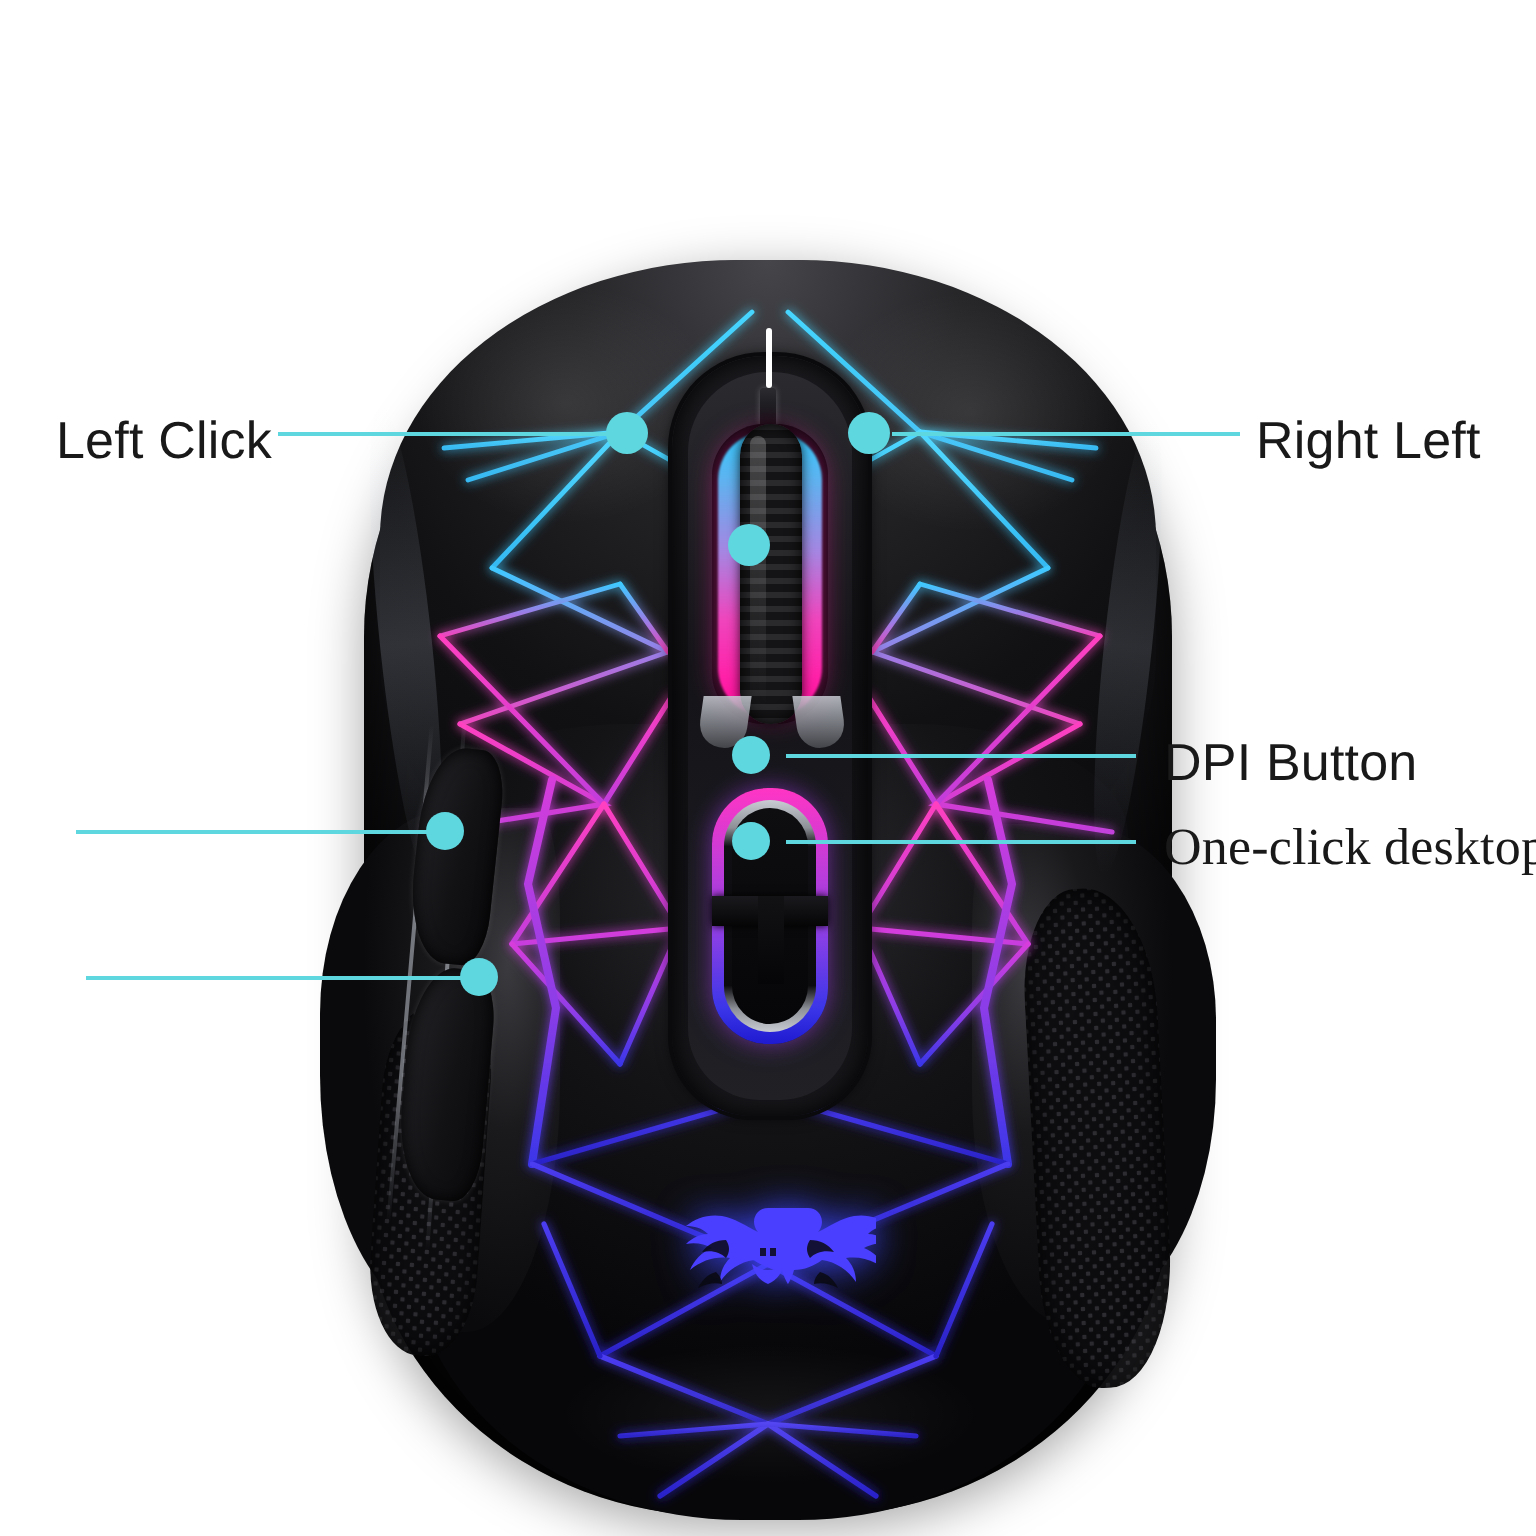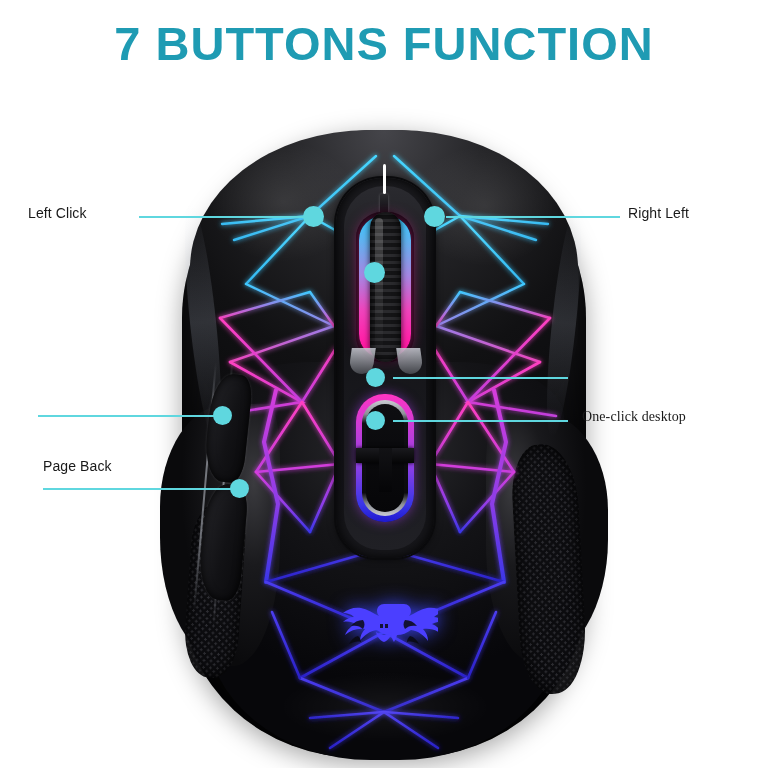--- a/index.html
+++ b/index.html
@@ -20,21 +20,21 @@
     font-size:47px;
     font-weight:bold;
     letter-spacing:1px;
     color:#1f9bb3;
     white-space:pre;
   }
 
   
   .label{
     position:absolute;
-    font-size:14px;
+    font-size:26px;
     color:#191919;
     white-space:nowrap;
     letter-spacing:.1px;
   }
   
   .leader{
     position:absolute;
     height:2px;
     background:#5fd7df;
   }
@@ -249,21 +249,20 @@
     left:392px;top:96px;width:24px;height:230px;
     background:linear-gradient(180deg,rgba(255,255,255,0),rgba(200,210,230,.16),rgba(255,255,255,0));
     border-radius:50%;transform:rotate(6deg);
   }
 </style>
 </head>
 <body>
 
 <div id="stage">
 
-  <div class="title">7 BUTTONS FUNCTION</div>
 
   <div id="mouse">
 
     <div class="mz body-main"></div>
     <div class="mz shell-top"></div>
     <div class="mz shell-bot"></div>
     <div class="mz wing-left"></div>
     <div class="mz wing-right"></div>
 
     <div class="mz grip grip-left"></div>
@@ -432,27 +431,27 @@
   <div class="label" style="left:28px;  top:205px;">Left Click</div>
   <div class="leader" style="left:139px; top:216px; width:174px;"></div>
   <div class="dot" style="left:303px; top:206px;"></div>
 
   <div class="label" style="left:628px; top:205px;">Right Left</div>
   <div class="leader" style="left:446px; top:216px; width:174px;"></div>
   <div class="dot" style="left:424px; top:206px;"></div>
 
   <div class="dot" style="left:364px; top:262px;"></div>
 
+  <div class="label" style="left:582px; top:366px;">DPI Button</div>
   <div class="leader" style="left:393px; top:377px; width:175px;"></div>
   <div class="dot sm" style="left:366px; top:368px;"></div>
 
   <div class="label" style="left:582px; top:409px;font-family:Liberation Serif, serif;">One-click desktop</div>
   <div class="leader" style="left:393px; top:420px; width:175px;"></div>
   <div class="dot sm" style="left:366px; top:411px;"></div>
 
   <div class="leader" style="left:38px;  top:415px; width:180px;"></div>
   <div class="dot sm" style="left:213px; top:406px;"></div>
 
-  <div class="label" style="left:43px;  top:458px;">Page Back</div>
   <div class="leader" style="left:43px;  top:488px; width:192px;"></div>
   <div class="dot sm" style="left:230px; top:479px;"></div>
 
 </div>
 
 </body></html>

